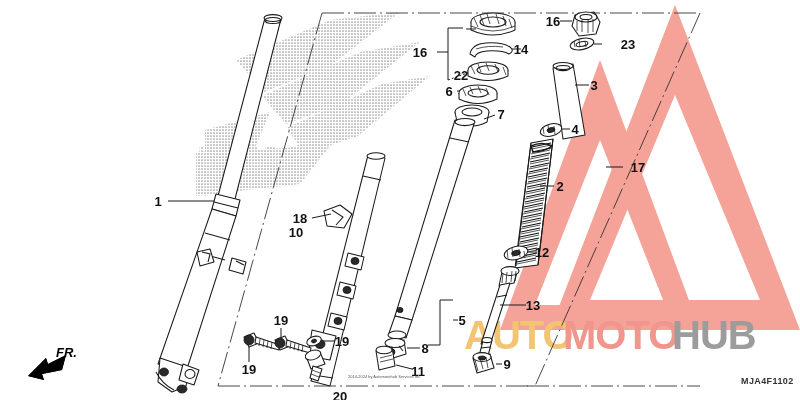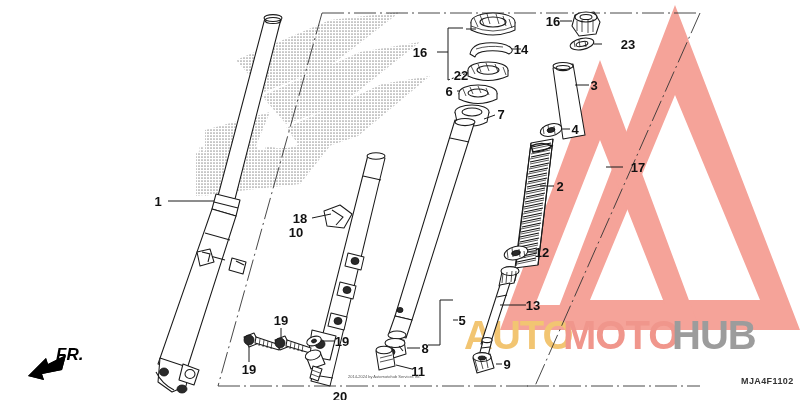--- a/index.html
+++ b/index.html
@@ -7,21 +7,21 @@
        font-family:"Liberation Sans",sans-serif;}
   #stage{position:relative;width:800px;height:400px;background:#ffffff;}
   #stage svg{position:absolute;left:0;top:0;}
   .lbl{position:absolute;font-family:"Liberation Sans",sans-serif;
        font-size:13px;font-weight:700;color:#111;letter-spacing:0;
        white-space:nowrap;line-height:1;}
   .code{position:absolute;font-size:9px;font-weight:700;color:#333;
         letter-spacing:.4px;}
   .copy{position:absolute;font-size:4px;color:#555;white-space:nowrap;
         font-family:"Liberation Sans",sans-serif;}
-  .frtxt{position:absolute;font-size:17px;font-weight:700;color:#000;
+  .frtxt{position:absolute;font-size:13px;font-weight:700;color:#000;
          font-style:italic;}
   .wm{position:absolute;font-weight:700;font-family:"Liberation Sans",sans-serif;}
 </style>
 </head>
 <body>
 
 <div id="stage">
 
   <svg width="800" height="400">
     <defs>

